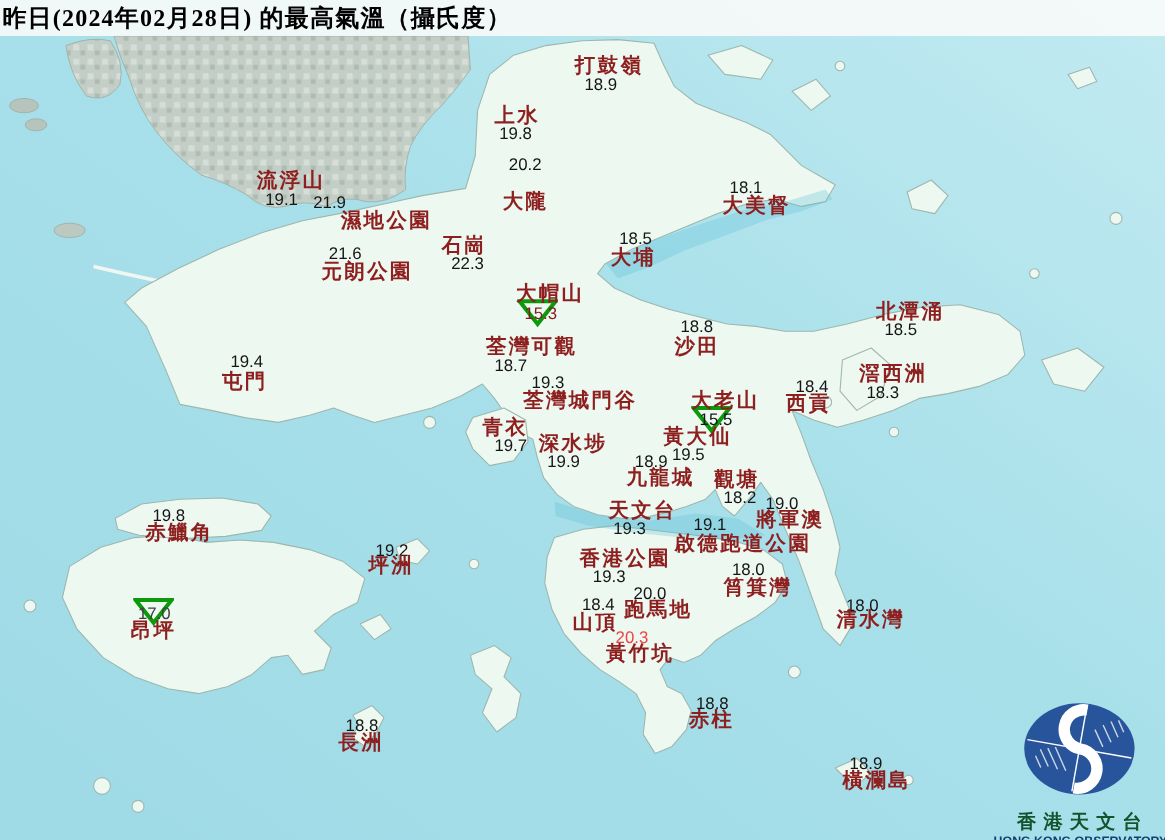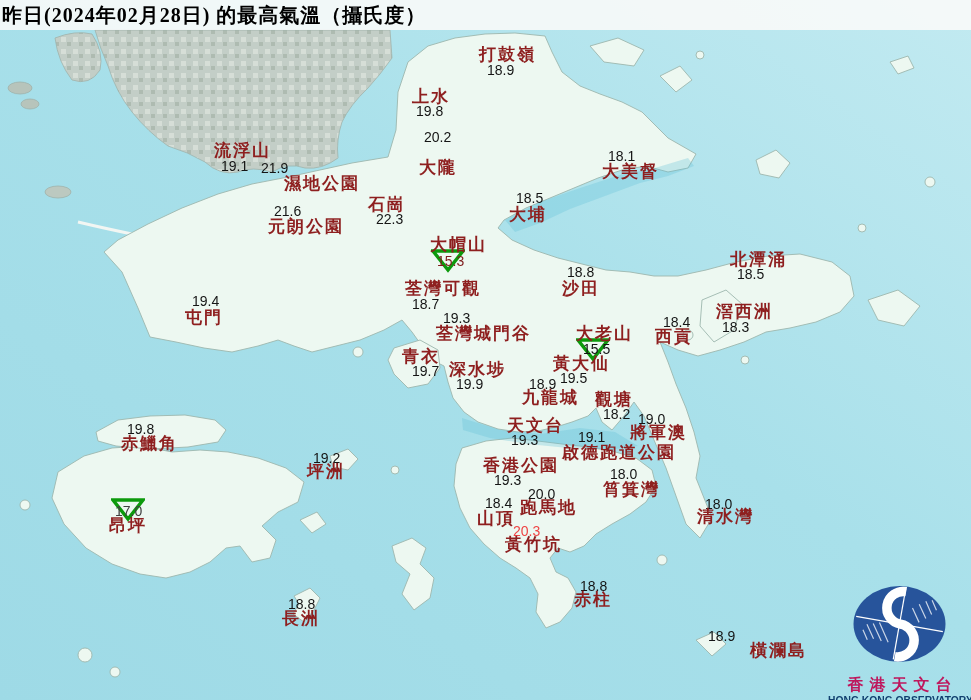--- a/index.html
+++ b/index.html
@@ -12,21 +12,21 @@
               color:#000000;margin-left:2px;letter-spacing:1px;white-space:nowrap;}
   #stations{position:absolute;left:0;top:0;width:971px;height:700px;}
   .st-name{position:absolute;font-family:"Liberation Serif",serif;font-size:17px;
            font-weight:600;letter-spacing:2px;color:var(--name-col,#8e1f1f);
            white-space:nowrap;line-height:1;}
   .st-val{position:absolute;font-family:"Liberation Sans",sans-serif;font-size:14px;
           color:#151515;white-space:nowrap;line-height:1;}
   .tri{position:absolute;line-height:0;}
   .logo{position:absolute;left:828px;top:576px;width:143px;text-align:center;line-height:1;}
   .logo-zh{font-family:"Liberation Serif",serif;font-weight:700;font-size:16px;
-           color:#be185d;letter-spacing:6px;padding-left:6px;margin-top:2px;white-space:nowrap;}
+           color:#14532d;letter-spacing:6px;padding-left:6px;margin-top:2px;white-space:nowrap;}
   .logo-en{font-family:"Liberation Sans",sans-serif;font-weight:700;font-size:10.3px;
            color:#11406f;margin-top:3px;white-space:nowrap;}
 </style>
 </head>
 <body>
 
 <div class="screen">
 
   <svg class="map-svg" width="971" height="700" viewBox="0 0 971 700">
     <defs>
@@ -204,21 +204,21 @@
         </svg></div>
       <div class="st-val" style="left: 115px; top: 504px; color: #404040;">17.0</div>
       <div class="st-name" style="left: 109px; top: 517px;">昂坪</div>
       <div class="st-val" style="left: 705px; top: 497px; color: rgb(21, 21, 21);">18.0</div>
       <div class="st-name" style="left: 697px; top: 508px;">清水灣</div>
       <div class="st-val" style="left: 580px; top: 579px; color: rgb(21, 21, 21);">18.8</div>
       <div class="st-name" style="left: 574px; top: 591px;">赤柱</div>
       <div class="st-val" style="left: 288px; top: 597px; color: rgb(21, 21, 21);">18.8</div>
       <div class="st-name" style="left: 282px; top: 610px;">長洲</div>
       <div class="st-val" style="left: 708px; top: 629px; color: rgb(21, 21, 21);">18.9</div>
-      <div class="st-name" style="left: 702px; top: 642px; margin-left: 48px;">橫瀾島</div>
+      <div class="st-name" style="left: 702px; top: 642px;">橫瀾島</div>
     </div>
 
   <div class="logo">
     <svg width="143" height="96">
       <ellipse cx="71.5" cy="48" rx="46" ry="38" fill="#27549b"></ellipse>
       <g transform="translate(71.5,48) rotate(10)">
         <line x1="-44" y1="0" x2="44" y2="0" stroke="#fff" stroke-width="1.2"></line>
         <line x1="0" y1="-36" x2="0" y2="36" stroke="#fff" stroke-width="1.2"></line>
         <g stroke="#fff" stroke-width="1.2" opacity="0.75">
           <path d="M-32,6 l9,13 M-26,4 l11,16 M-20,2 l12,18 M-35,12 l6,9"></path>

